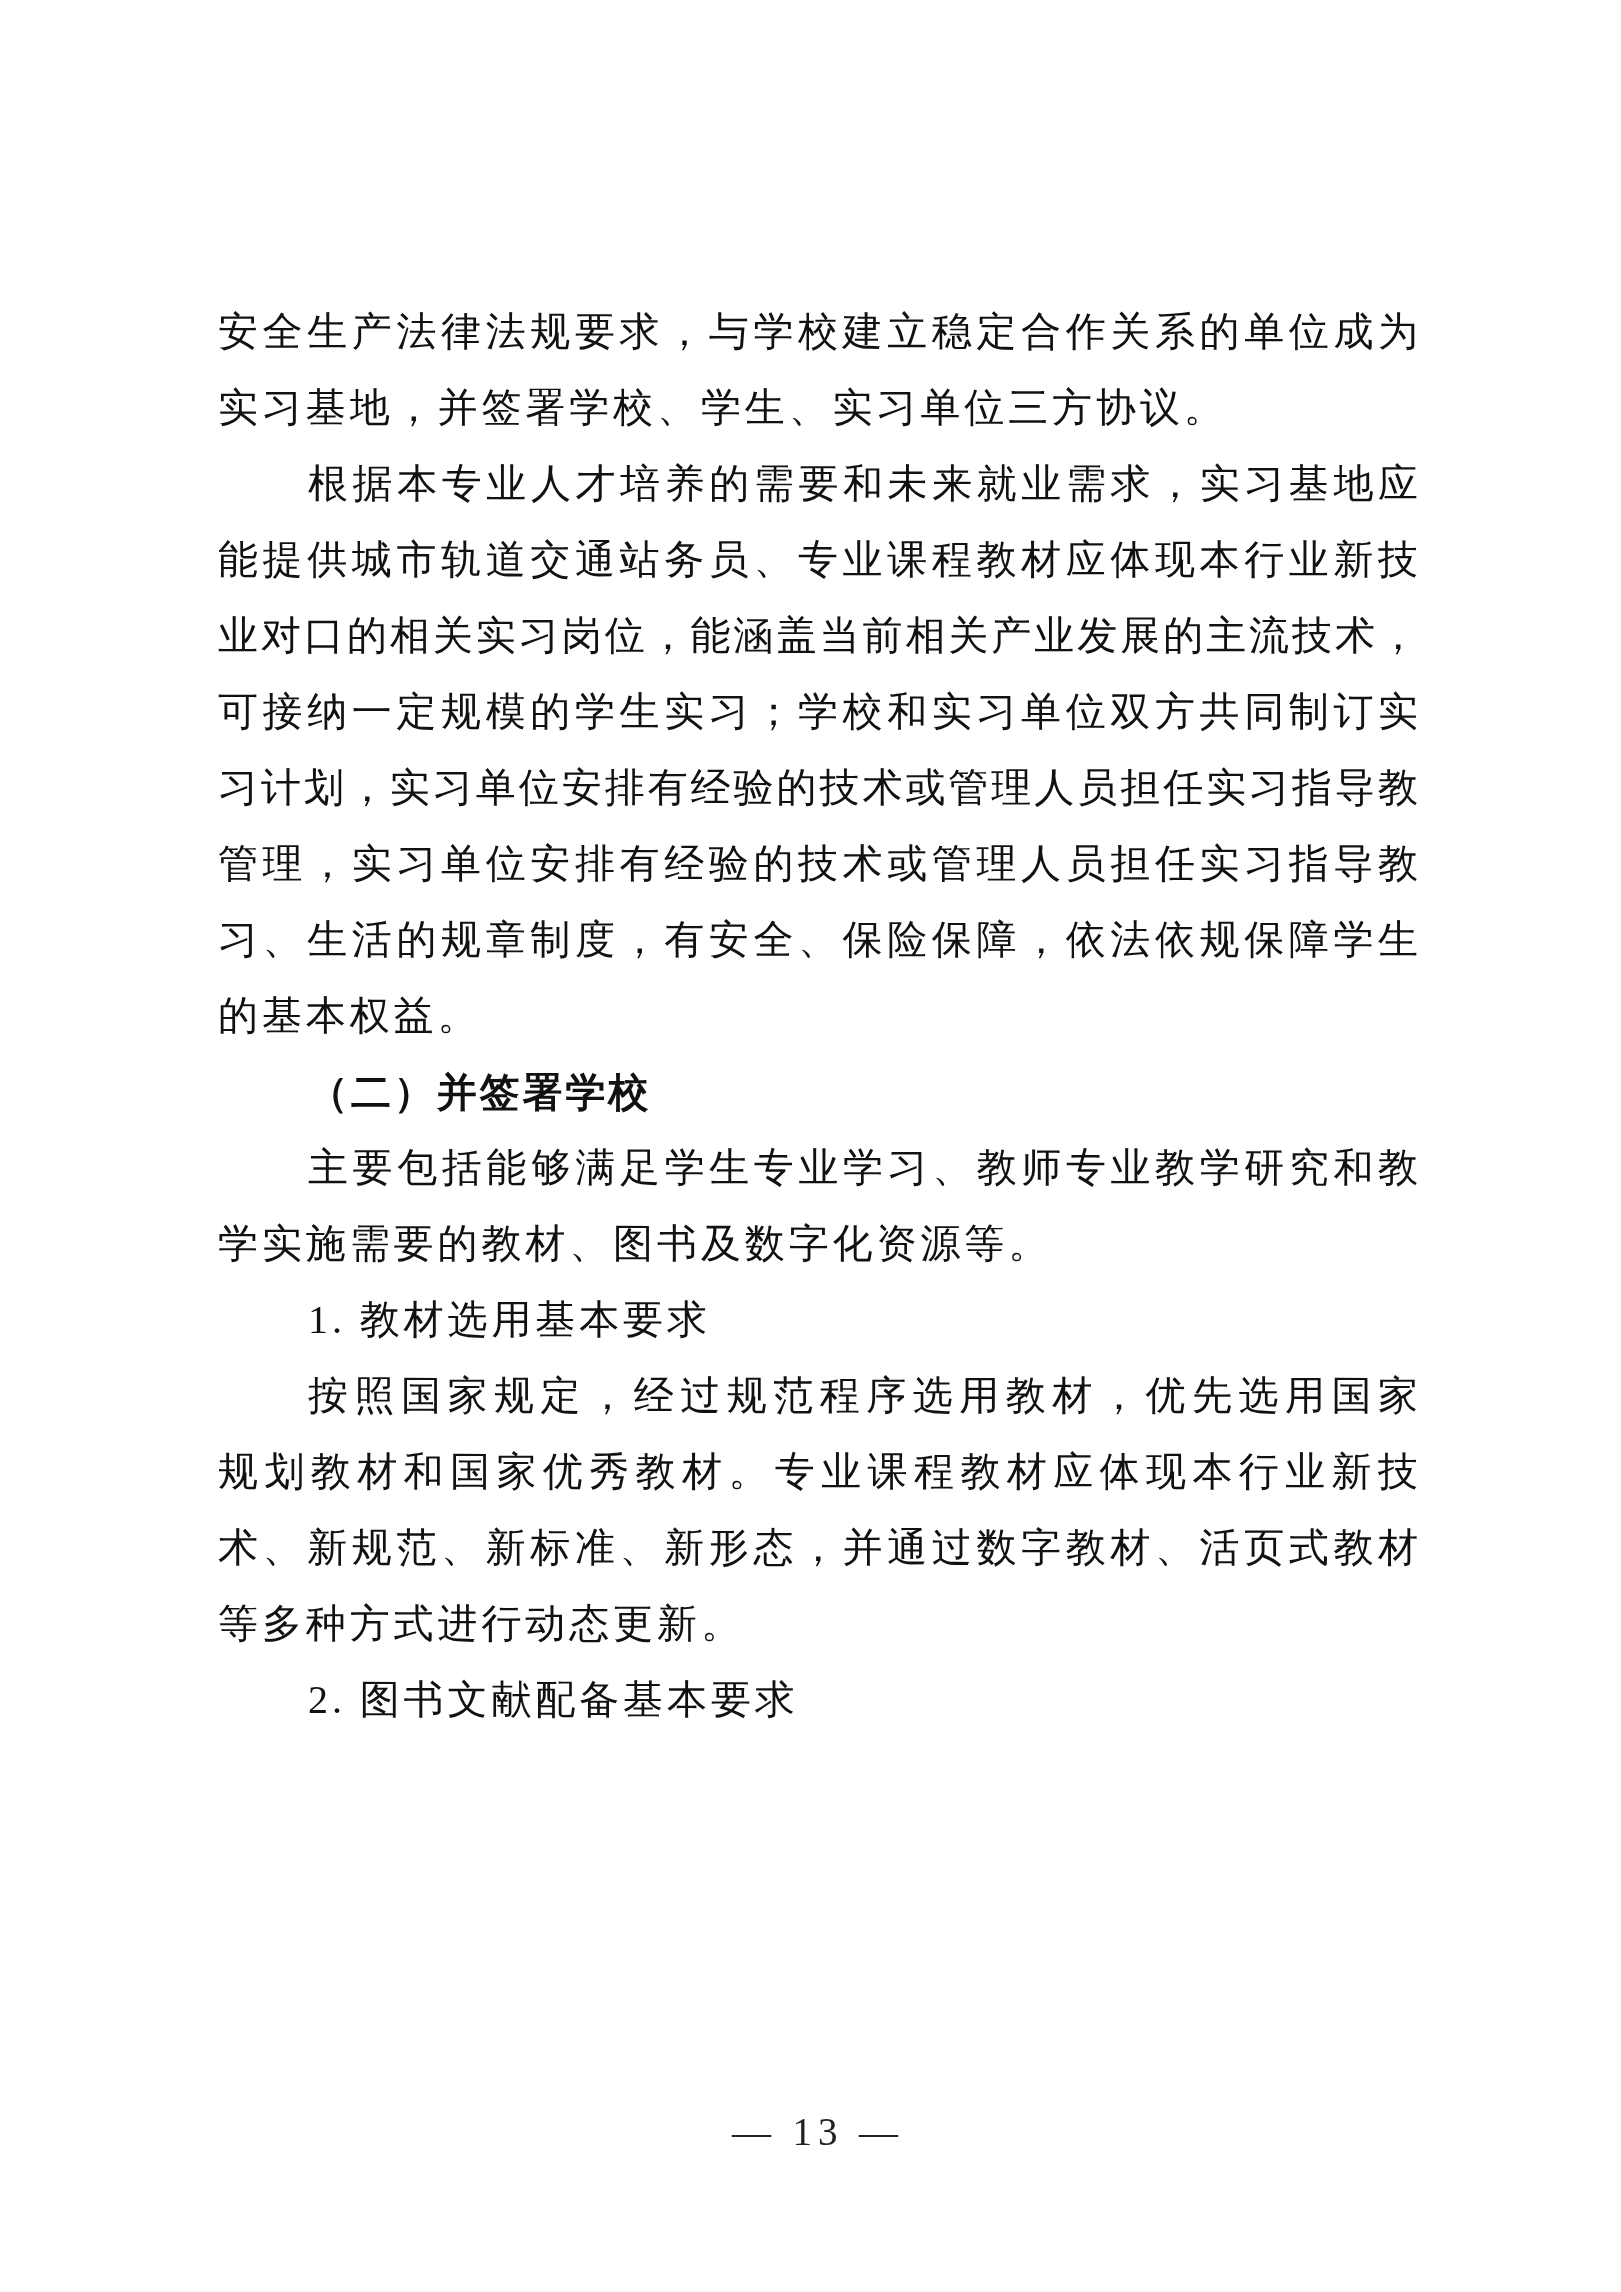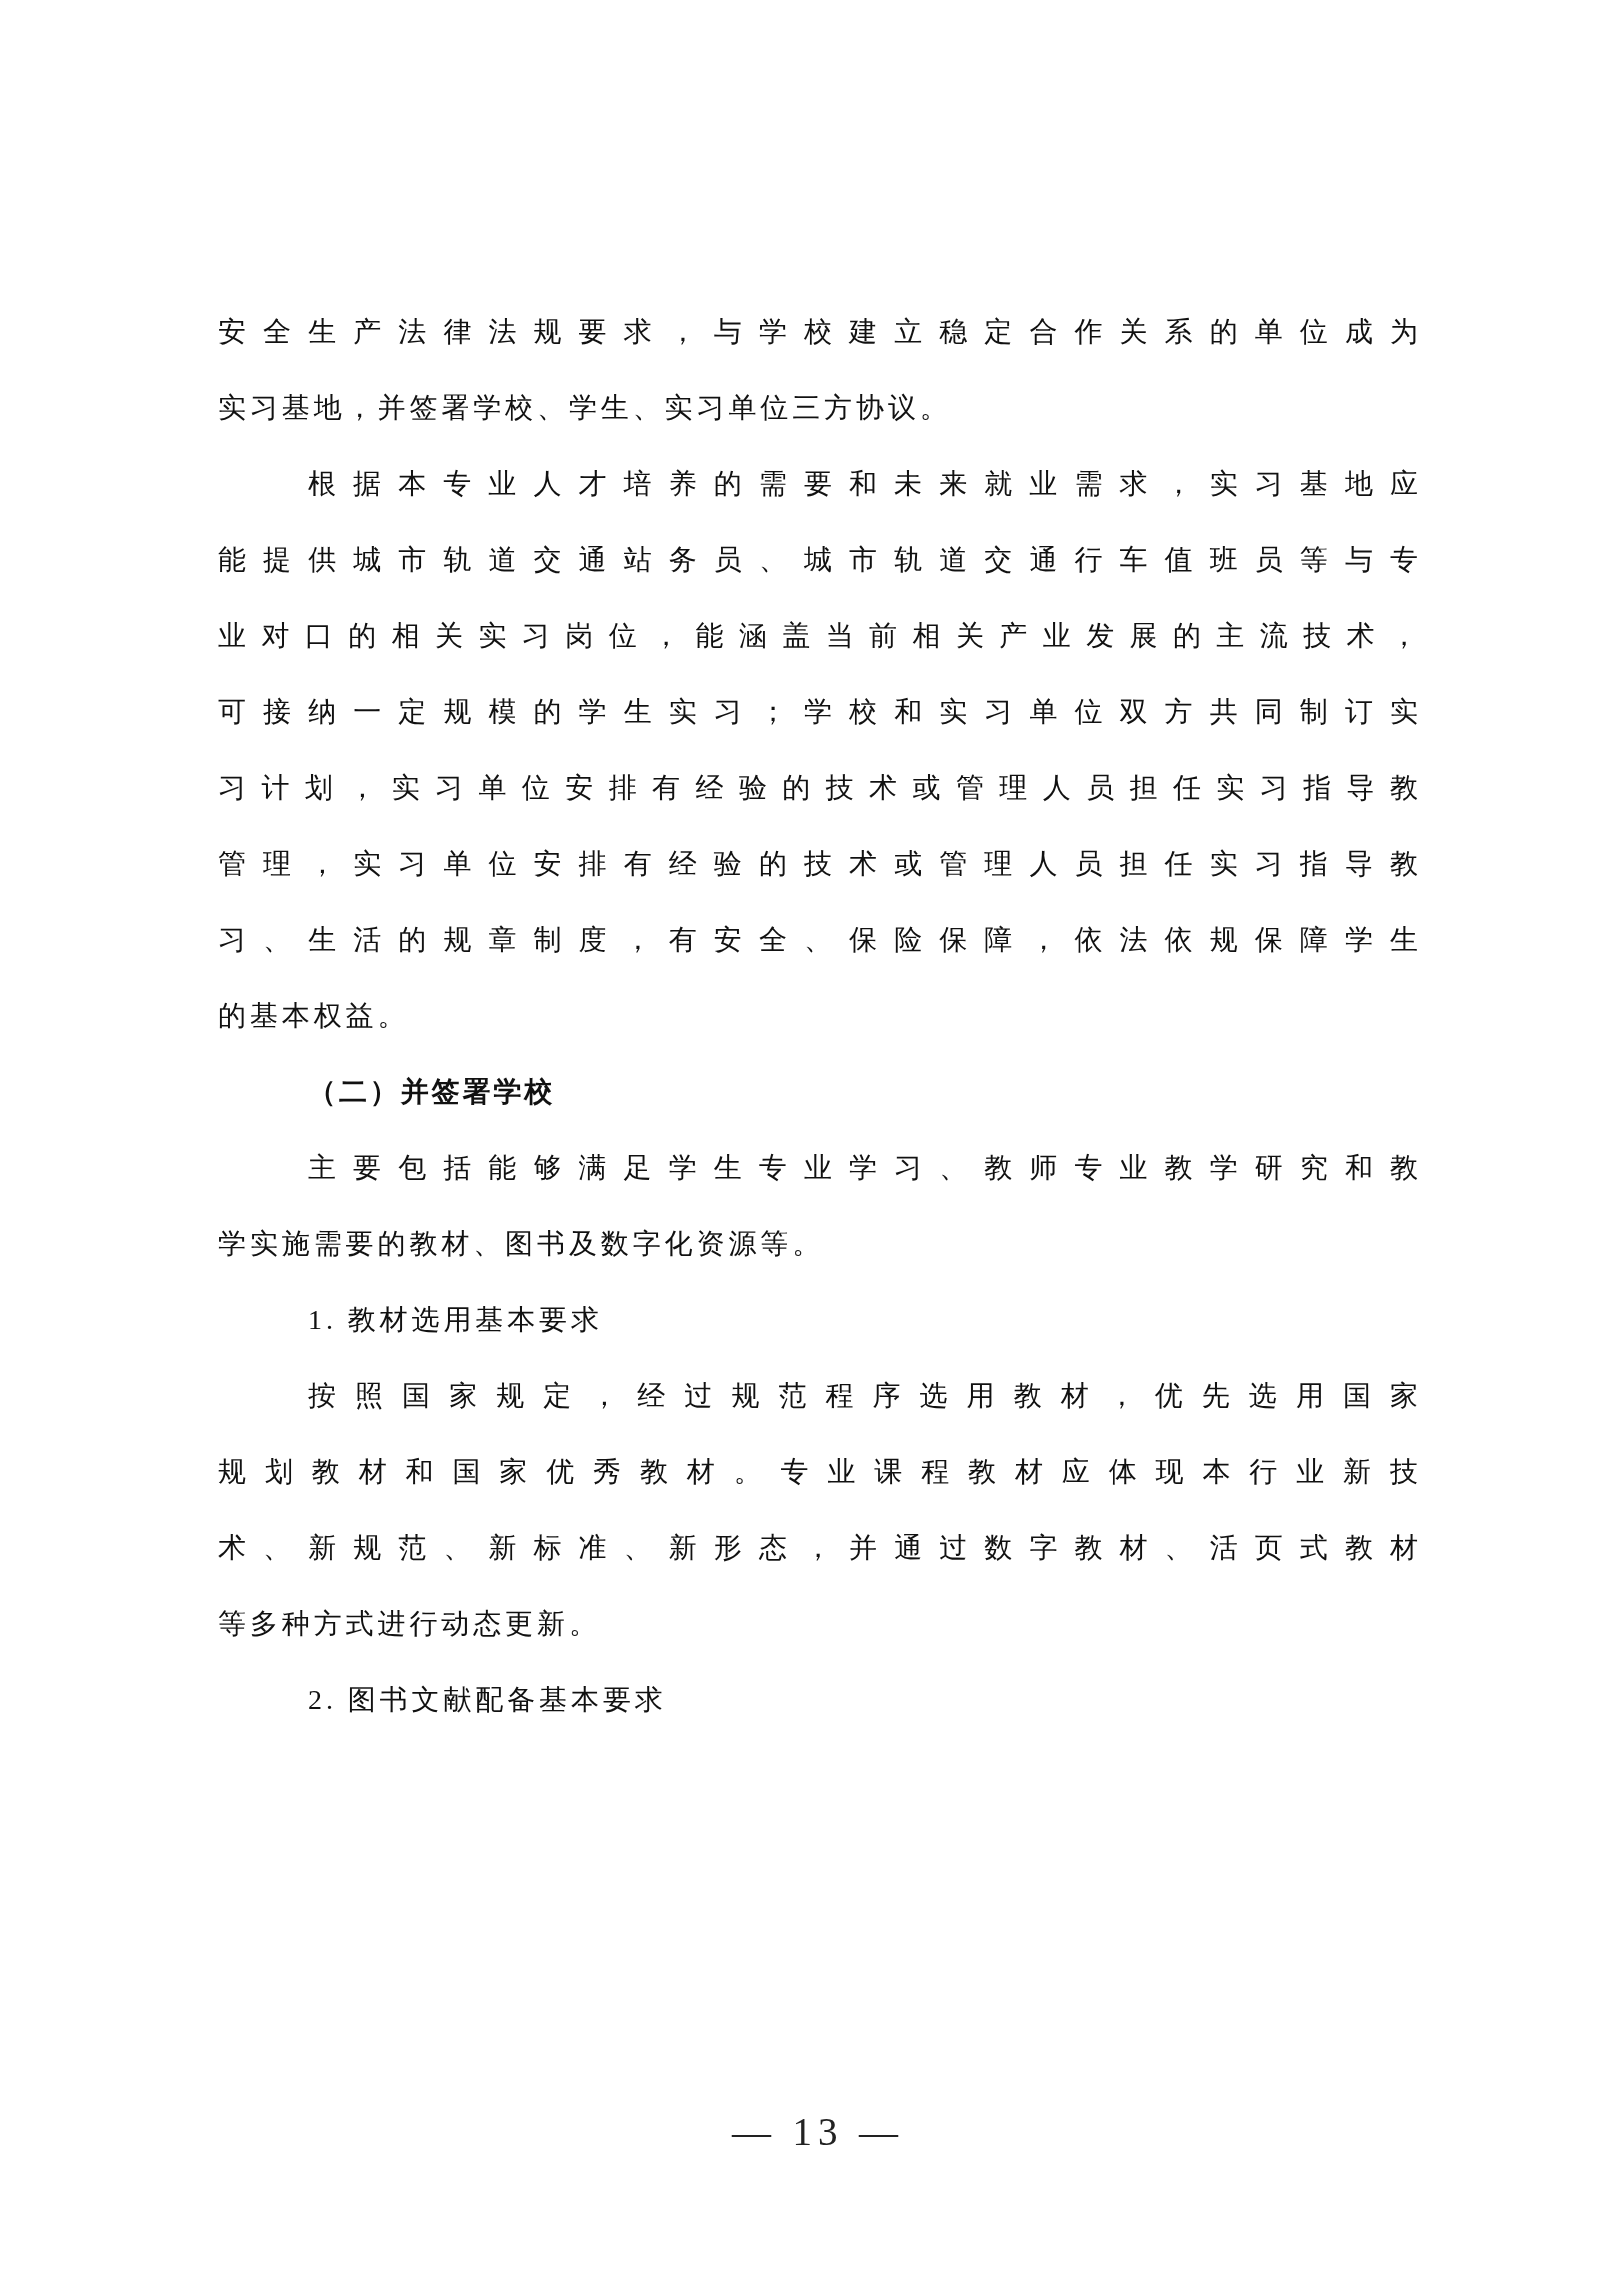--- a/index.html
+++ b/index.html
@@ -19,21 +19,21 @@
   }
   .content {
     position: absolute;
     left: 218px;
     top: 294px;
     width: 1200px;
   }
   .line {
     height: 76px;
     line-height: 76px;
-    font-size: 28px;
+    font-size: 40px;
     letter-spacing: 3.9px;
     white-space: nowrap;
     text-align: left;
   }
   .line.justify {
     letter-spacing: 0;
     white-space: normal;
     text-align: justify;
     text-align-last: justify;
     text-justify: inter-character;
@@ -61,21 +61,21 @@
   }
 </style>
 </head>
 <body>
 
 <div class="page">
   <main class="content">
       <div class="line justify">安全生产法律法规要求，与学校建立稳定合作关系的单位成为</div>
       <div class="line">实习基地，并签署学校、学生、实习单位三方协议。</div>
       <div class="line indent justify">根据本专业人才培养的需要和未来就业需求，实习基地应</div>
-      <div class="line justify">能提供城市轨道交通站务员、城市轨道交通行车值班员等与专</div>
+      <div class="line justify">能提供城市轨道交通站务员、专业课程教材应体现本行业新技</div>
       <div class="line justify">业对口的相关实习岗位，能涵盖当前相关产业发展的主流技术，</div>
       <div class="line justify">可接纳一定规模的学生实习；学校和实习单位双方共同制订实</div>
       <div class="line justify">习计划，实习单位安排有经验的技术或管理人员担任实习指导教</div>
       <div class="line justify">管理，实习单位安排有经验的技术或管理人员担任实习指导教</div>
       <div class="line justify">习、生活的规章制度，有安全、保险保障，依法依规保障学生</div>
       <div class="line">的基本权益。</div>
       <div class="line heading indent">（二）并签署学校</div>
       <div class="line indent justify">主要包括能够满足学生专业学习、教师专业教学研究和教</div>
       <div class="line">学实施需要的教材、图书及数字化资源等。</div>
       <div class="line indent">1. 教材选用基本要求</div>

